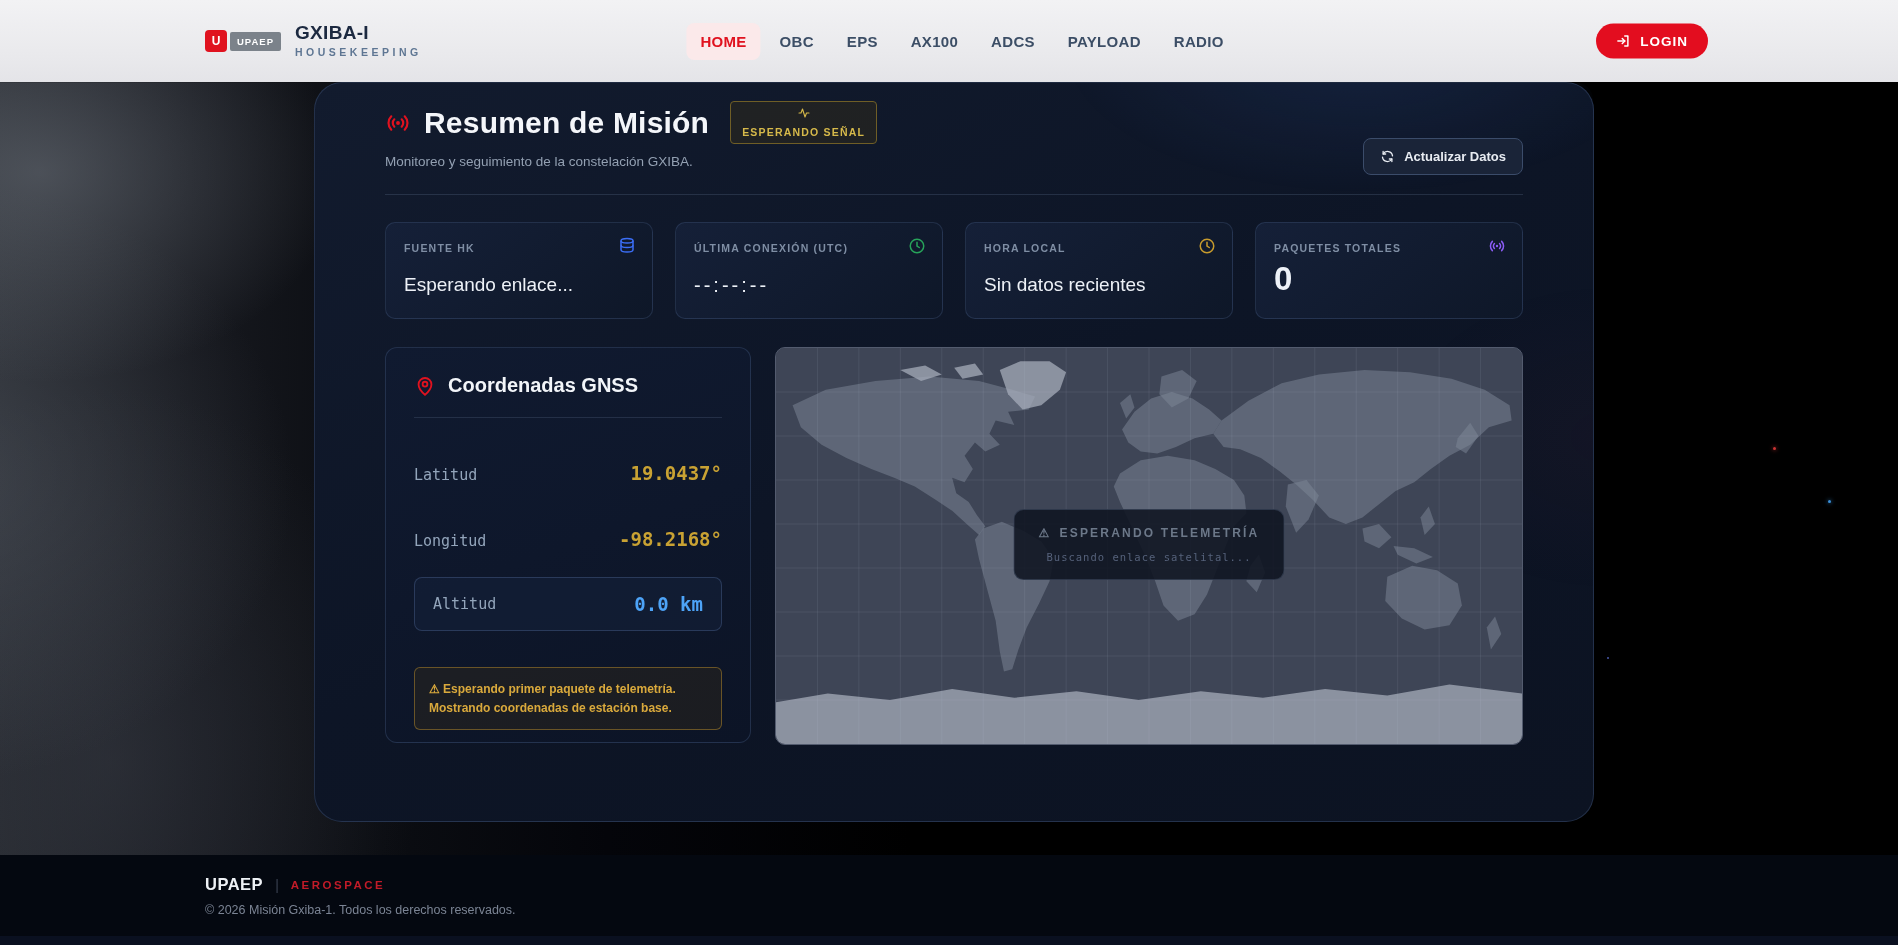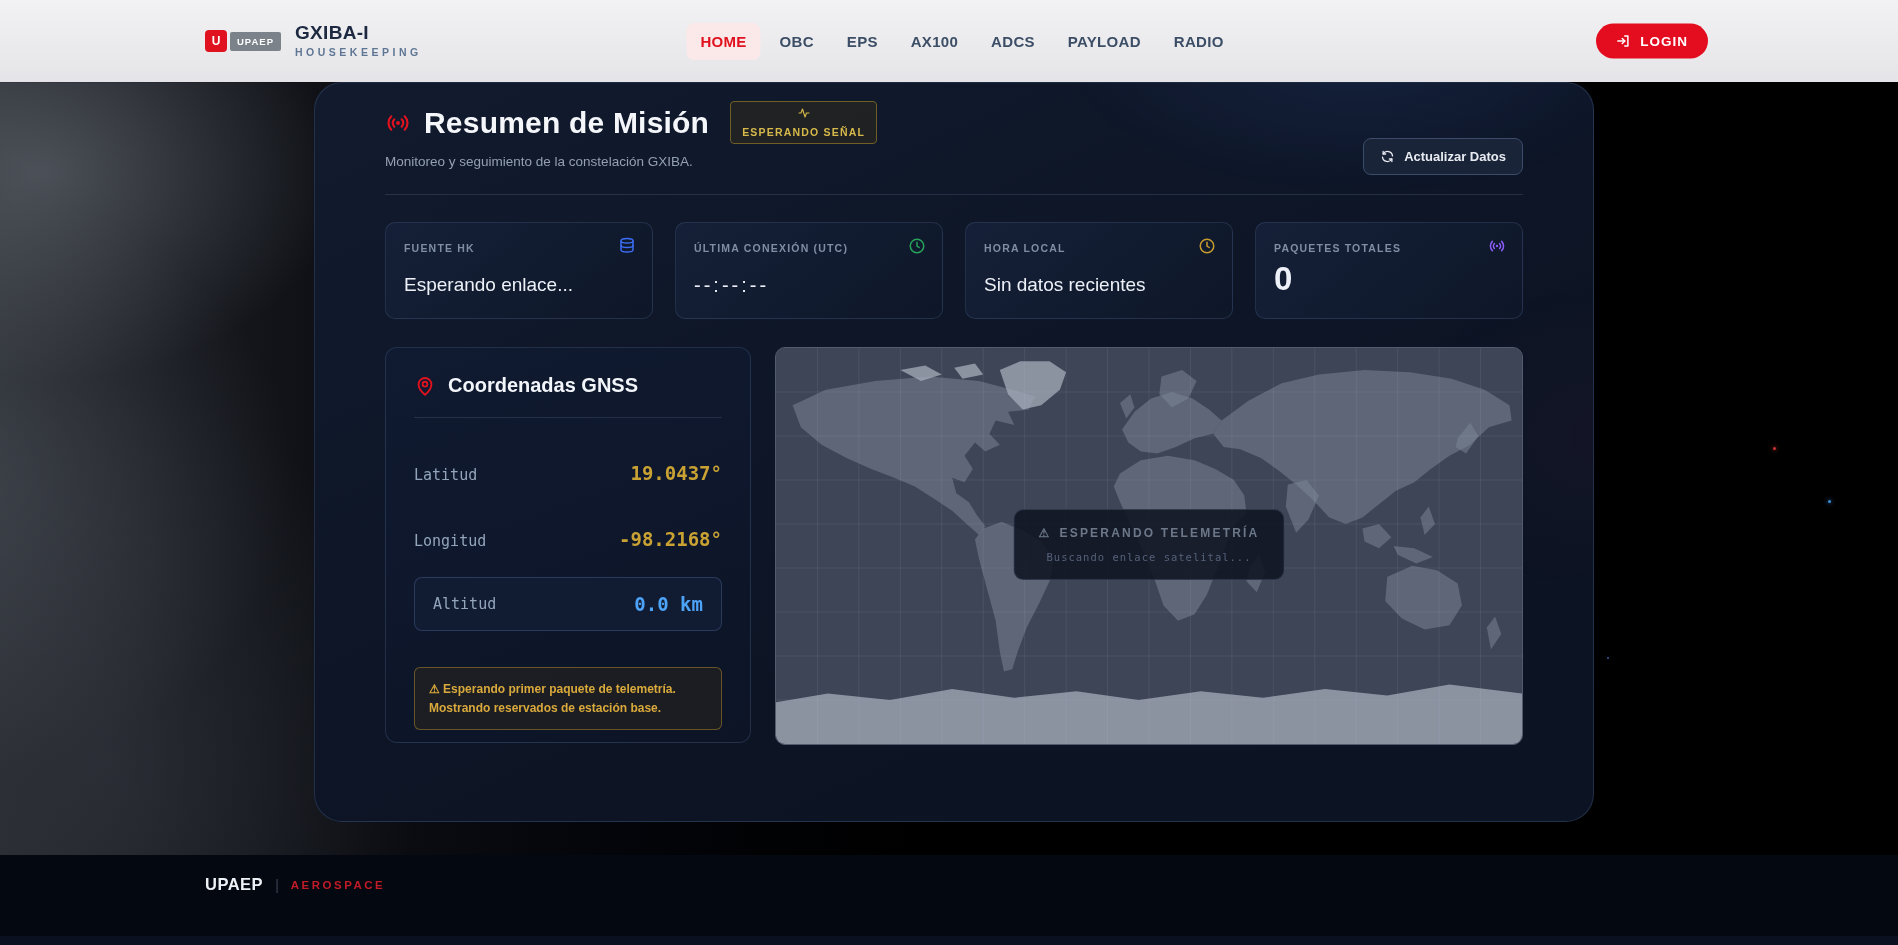--- a/index.html
+++ b/index.html
@@ -262,21 +262,21 @@
             <span class="coord-value">-98.2168°</span>
           </div>
 
           <div class="alt-box">
             <span class="coord-label">Altitud</span>
             <span class="alt-value">0.0 km</span>
           </div>
 
           <div class="warn-box">
             <span>⚠</span>
-            <span>Esperando primer paquete de telemetría. Mostrando reservados de estación base.</span>
+            <span>Esperando primer paquete de telemetría. Mostrando coordenadas de estación base.</span>
           </div>
         </article>
 
         <div class="map-panel">
           <svg class="world" viewBox="0 0 360 180" preserveAspectRatio="none">
             <rect x="0" y="0" width="360" height="180" fill="#3e4556"></rect>
             <g fill="#7d8798" fill-opacity="0.5" stroke="none">
               <path d="M8 26 L24 19 L48 15 L74 13 L98 15 L114 19 L125 22 L122 28 L112 29 L115 35 L106 33 L103 39 L108 44 L101 47 L96 43 L91 49 L95 55 L91 61 L85 59 L87 66 L93 70 L97 76 L101 81 L98 85 L92 80 L85 74 L77 69 L67 63 L57 59 L46 55 L34 50 L22 44 L12 36 Z"></path>
               <path d="M100 82 L109 79 L119 83 L128 88 L134 96 L132 106 L127 116 L121 127 L117 137 L114 146 L110 147 L108 138 L106 124 L102 110 L98 96 L96 87 Z"></path>
               <path d="M167 37 L173 29 L181 23 L191 20 L201 23 L209 28 L215 33 L211 39 L202 41 L193 45 L184 48 L176 47 L170 43 Z"></path>
@@ -341,16 +341,17 @@
     </main>
   </div>
 
   <footer class="footer">
     <div class="foot-inner">
       <div class="foot-brand">
         <span class="foot-org">UPAEP</span>
         <span class="foot-sep">|</span>
         <span class="foot-div">AEROSPACE</span>
       </div>
+      <div class="copyright">© 2026 Misión Gxiba-1. Todos los derechos reservados.</div>
     </div>
   </footer>
 
 </div>
 
 </body></html>

